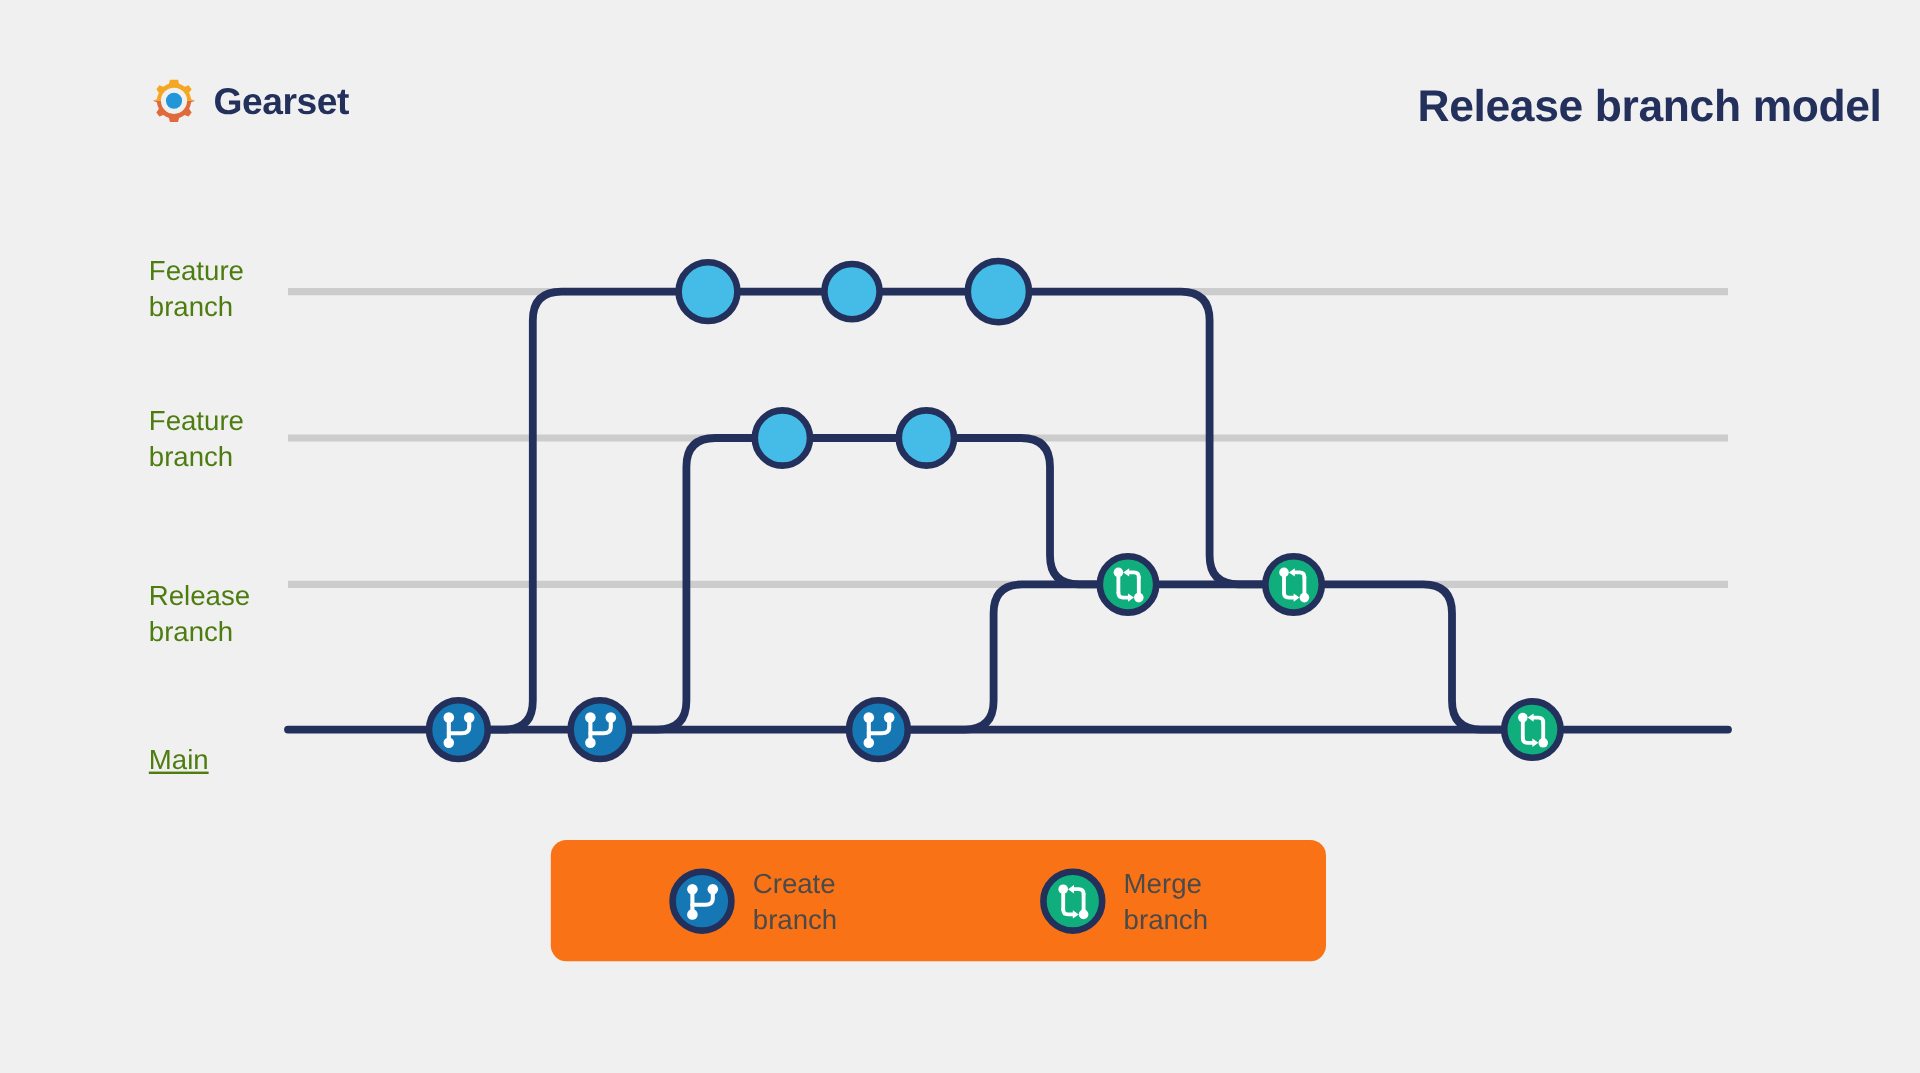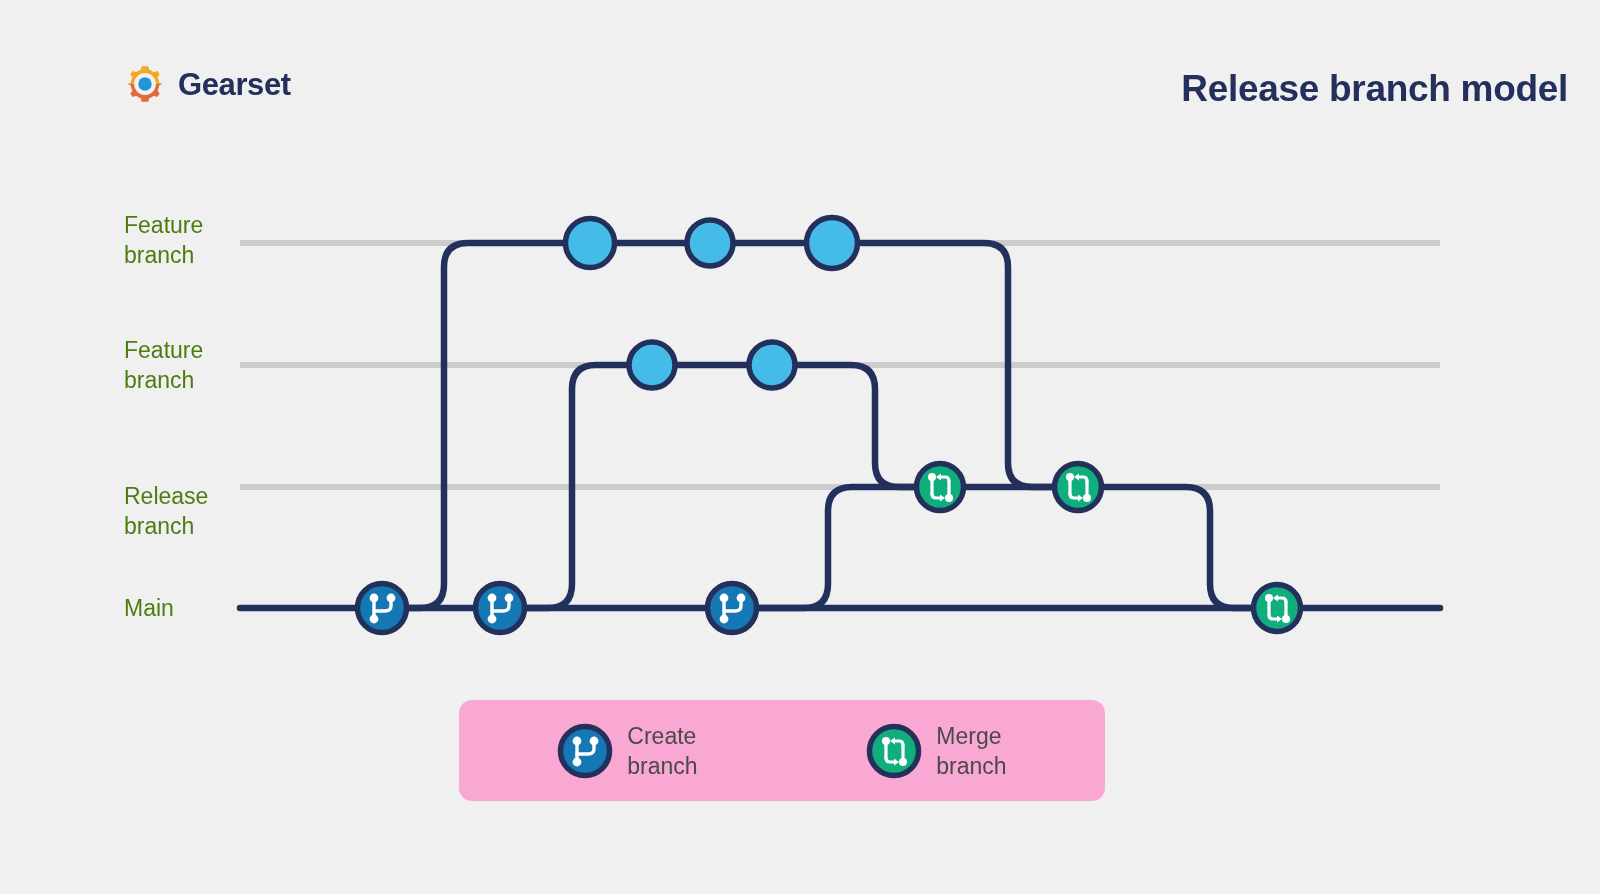--- a/index.html
+++ b/index.html
@@ -78,21 +78,21 @@
     overflow: visible;
   }
 
   
   .legend {
     position: absolute;
     left: 459px;
     top: 700px;
     width: 646px;
     height: 101px;
-    background: #f9a8d4;
+    background: #f97316;
     border-radius: 13px;
     display: flex;
     align-items: center;
     justify-content: space-around;
     padding: 0 14px;
     box-sizing: border-box;
   }
   .legend-item {
     display: flex;
     align-items: center;
@@ -131,21 +131,21 @@
   </div>
 
   <div class="title">Release branch model</div>
 
   <div class="lane-label" style="top:210px;">Feature
 branch</div>
   <div class="lane-label" style="top:335px;">Feature
 branch</div>
   <div class="lane-label" style="top:457px;margin-top:24px;">Release
 branch</div>
-  <div class="lane-label" style="top:593px;">Main</div>
+  <div class="lane-label" style="top:618px;text-decoration:underline;">Main</div>
 
   <svg id="graph" viewBox="0 0 1600 894">
     <defs>
 
       <g id="glyph-create">
         <circle cx="-8" cy="-10" r="4.4" fill="#ffffff"></circle>
         <circle cx="-8" cy="11" r="4.4" fill="#ffffff"></circle>
         <circle cx="9" cy="-10" r="4.4" fill="#ffffff"></circle>
         <path d="M -8 -10 L -8 11" stroke="#ffffff" stroke-width="3.4" fill="none" stroke-linecap="round"></path>
         <path d="M 9 -10 L 9 -2 Q 9 3 3 3 L -8 3" stroke="#ffffff" stroke-width="3.4" fill="none" stroke-linecap="round"></path>

